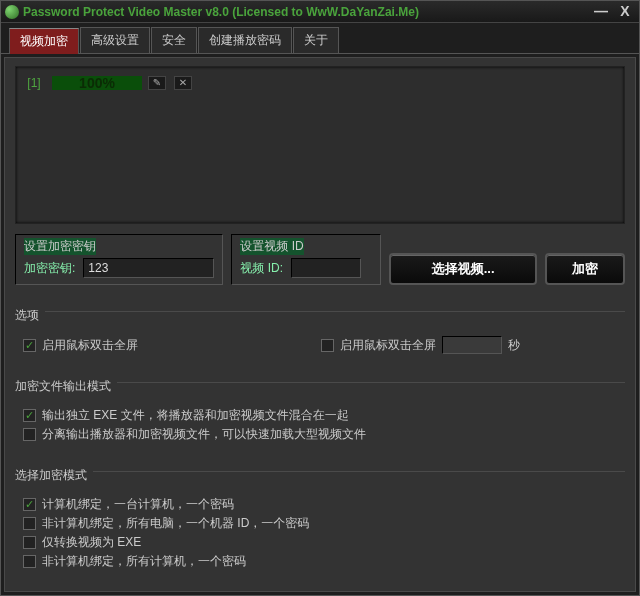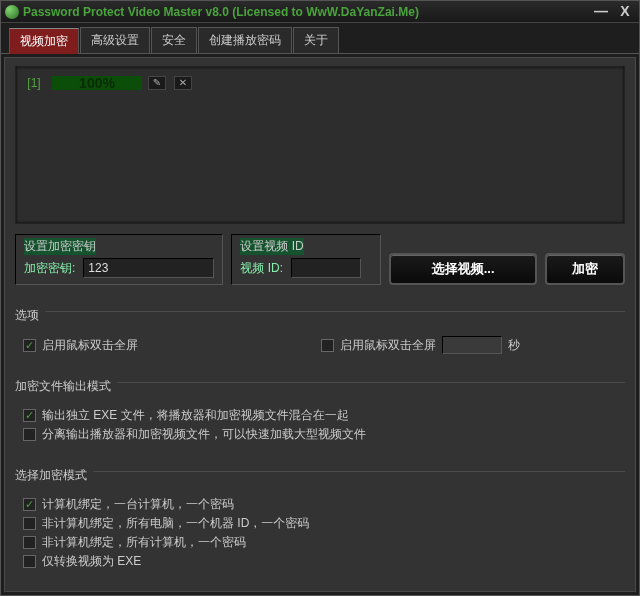--- a/index.html
+++ b/index.html
@@ -336,25 +336,25 @@
       <div class="opt-row">
         <span class="checkish">✓</span>
         <span>计算机绑定，一台计算机，一个密码</span>
       </div>
       <div class="opt-row">
         <span class="checkish"></span>
         <span>非计算机绑定，所有电脑，一个机器 ID，一个密码</span>
       </div>
       <div class="opt-row">
         <span class="checkish"></span>
+        <span>仅转换视频为 EXE</span>
+      </div>
+      <div class="opt-row">
+        <span class="checkish"></span>
         <span>非计算机绑定，所有计算机，一个密码</span>
-      </div>
-      <div class="opt-row">
-        <span class="checkish"></span>
-        <span>仅转换视频为 EXE</span>
       </div>
     </div>
 
     <div class="section">
       <span class="section-title">选择加密模式</span>
       <div class="path-row">
         <input class="path-in" value="" style="">
         <button class="browse">...</button>
       </div>
     </div>

